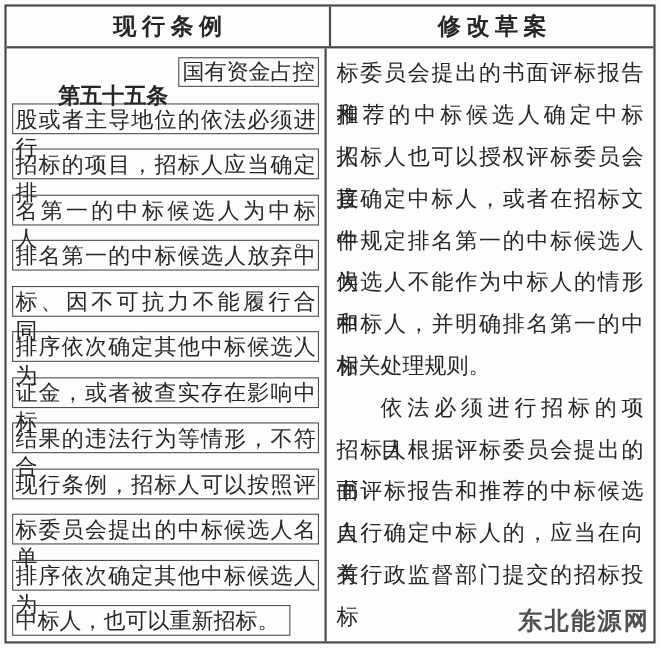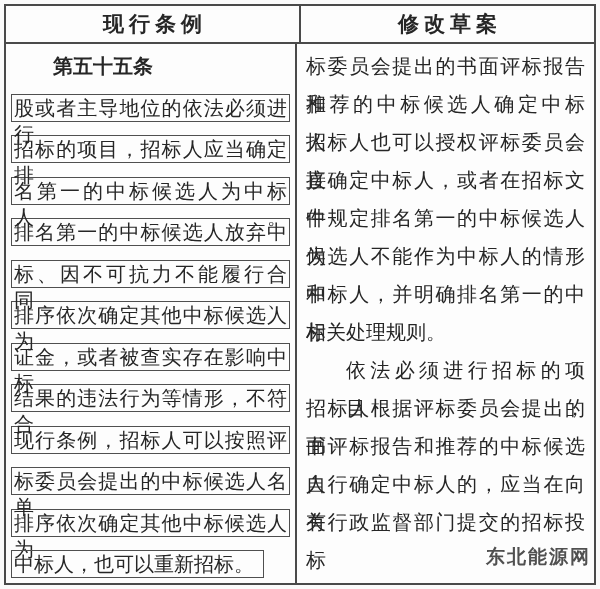--- a/index.html
+++ b/index.html
@@ -56,21 +56,21 @@
   }
 
   
   .cell-left .line { height: 38.5px; }
   .line.article-boxed-intro {
     display: flex;
     align-items: flex-start;
     padding-left: 42px;
     padding-top: 2px;
   }
-  .article-no { font-weight: 700; white-space: nowrap; line-height: 28px; }
+  .article-no { font-weight: 700; white-space: nowrap; line-height: 28px; margin-top: 21px; }
   .boxed-seg {
     flex: 1 1 auto;
     margin-left: 9px;
     border: 1.5px solid #4f4f4f;
     height: 25px;
     line-height: 25px;
     padding: 0 3px;
     text-align: justify;
     text-align-last: justify;
   }
@@ -111,42 +111,43 @@
   .line.indent {
     padding-left: 40px;
     text-align: justify;
     text-align-last: justify;
   }
   .line.plain { text-align: left; }
 
   .watermark {
     position: absolute;
     right: 9px;
-    bottom: 19px;
+    bottom: 9px;
     z-index: 5;
     font-family: "DejaVu Sans", sans-serif;
     font-weight: 700;
-    font-size: 19px;
+    font-size: 22px;
     letter-spacing: 2px;
     color: rgba(42, 42, 42, 0.82);
   }
 </style>
 </head>
 <body>
 
 <div class="page">
   <div class="comparison-table">
     <div class="thead">
       <div class="th th-left">现行条例</div>
       <div class="th th-right">修改草案</div>
     </div>
     <div class="tbody">
       <div class="cell cell-left">
           <div class="line article-boxed-intro">
             <span class="article-no">第五十五条</span>
+            <span class="boxed-seg">国有资金占控</span>
           </div>
           <div class="line boxed">
             <span class="box">股或者主导地位的依法必须进行</span>
           </div>
           <div class="line boxed">
             <span class="box">招标的项目，招标人应当确定排</span>
           </div>
           <div class="line boxed">
             <span class="box">名第一的中标候选人为中标人。</span>
           </div>

